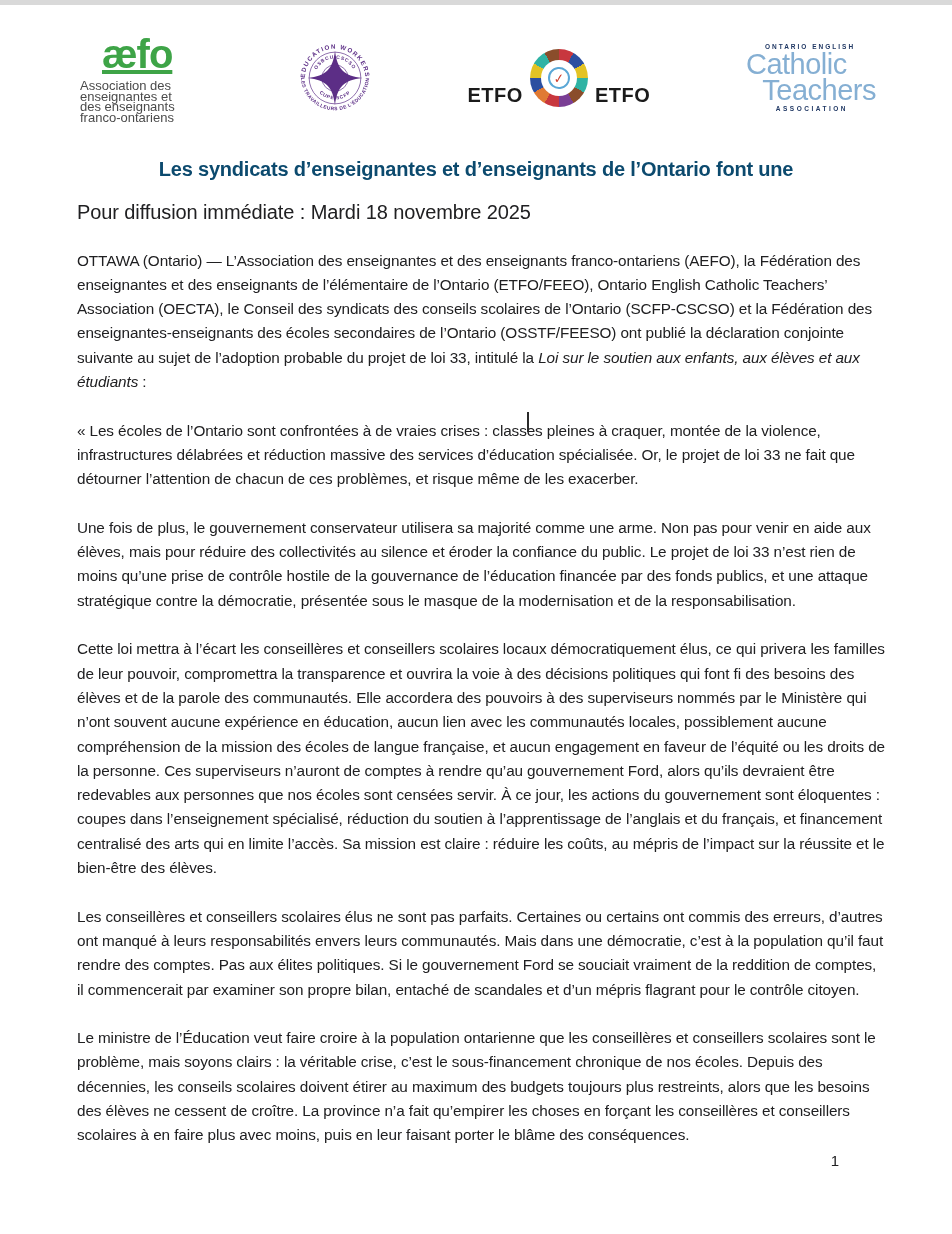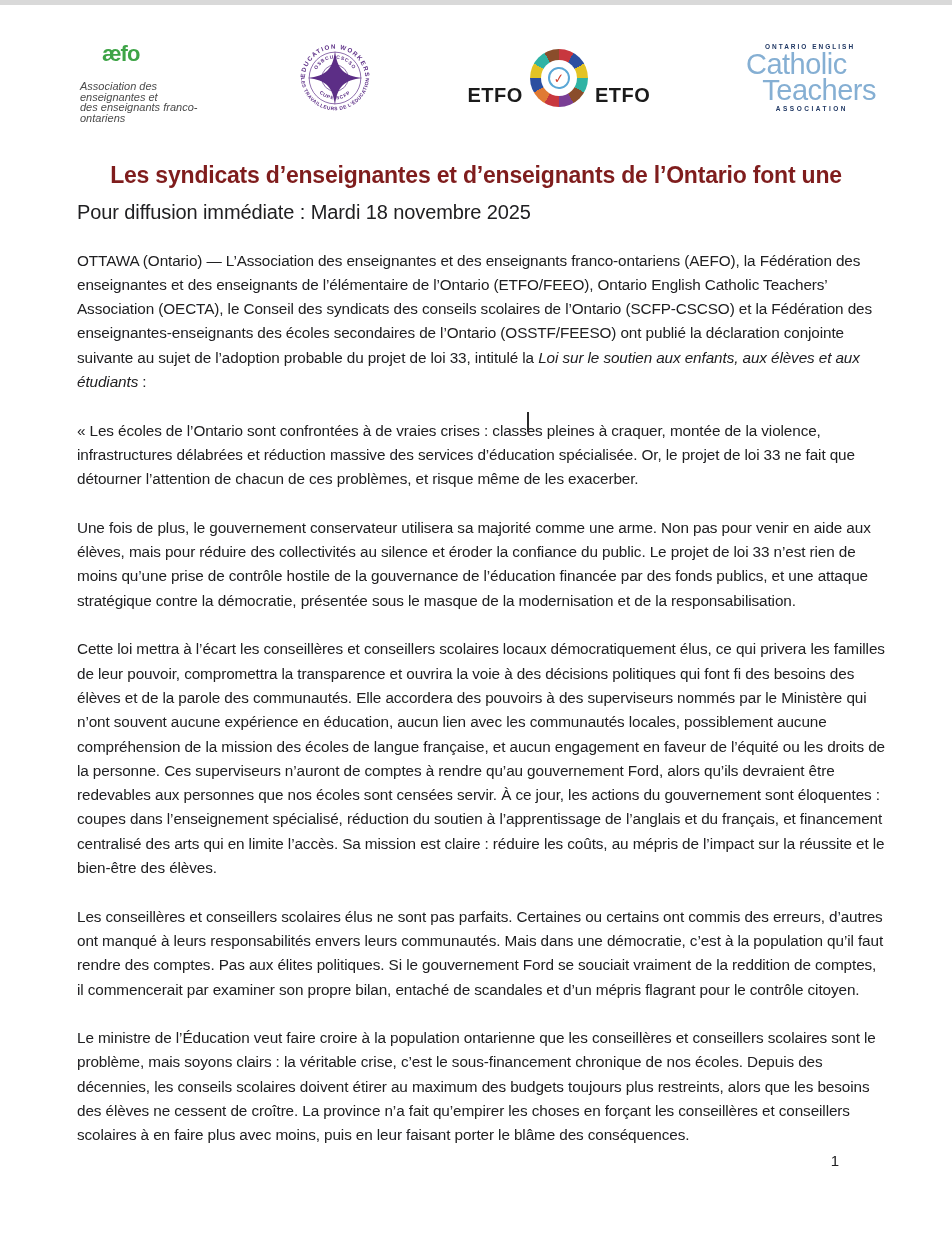--- a/index.html
+++ b/index.html
@@ -15,24 +15,24 @@
   .logo-banner{
     position:absolute;top:30px;left:0;width:952px;height:95px;
     display:flex;align-items:center;justify-content:space-between;
     padding:0 76px 0 80px;box-sizing:border-box;
   }
   .logo{display:flex;flex-direction:column;align-items:center;}
 
   
   .aefo{align-items:flex-start;width:122px;}
   .aefo-word{
-    font-size:22px;font-weight:bold;color:#3ea447;letter-spacing:-1px;
-    margin:7px 0 12px 22px;line-height:30px;
+    font-size:40px;font-weight:bold;color:#3ea447;letter-spacing:-1px;
+    margin:7px 0 12px 22px;line-height:30px;text-decoration:underline;
   }
-  .aefo-tag{font-size:11px;line-height:10.5px;color:#4a4a4a;font-style:italic;}
+  .aefo-tag{font-size:13px;line-height:10.5px;color:#4a4a4a;}
 
   
   .cupe-svg{width:78px;height:78px;}
 
   
   .etfo{flex-direction:row;align-items:flex-end;gap:7px;}
   .etfo-word{font-size:20px;font-weight:bold;color:#1b1b1b;letter-spacing:.5px;}
   .etfo-ring{
     width:58px;height:58px;border-radius:50%;
     background:conic-gradient(#c8373e 0 30deg,#2c4fa0 30deg 60deg,#e3c324 60deg 90deg,
@@ -60,22 +60,22 @@
 
   
   .osstf{flex-direction:row;align-items:center;gap:4px;}
   .osstf-text{display:flex;flex-direction:column;align-items:flex-start;}
   .osstf-word{font-size:23px;color:#21409a;letter-spacing:-.5px;line-height:24px;}
   .osstf-word .slash{color:#f5a800;font-weight:bold;}
   .osstf-tag{font-size:5.8px;font-weight:bold;color:#21409a;letter-spacing:.55px;margin-top:3px;}
 
   
   .page-title{
-    margin:150px 60px 0;position:absolute;top:6px;left:0;right:0;
-    text-align:center;font-size:23px;font-weight:bold;color:#7f1d1d;
+    margin:150px 60px 0;position:absolute;top:0;left:0;right:0;
+    text-align:center;font-size:20px;font-weight:bold;color:#0c4a6e;
     line-height:39px;letter-spacing:-.2px;
   }
   .content{
     position:absolute;top:200px;left:77px;width:808px;
     color:#202022;font-size:15.3px;line-height:24.3px;letter-spacing:-.1px;
   }
   .dateline{margin:0 0 19px 0;font-size:20px;}
   .content p{margin:0 0 24.3px 0;}
   .content .it{font-style:italic;}
   .text-caret{position:absolute;left:527px;top:412px;width:1.5px;height:20px;background:#2a2a2a;}

